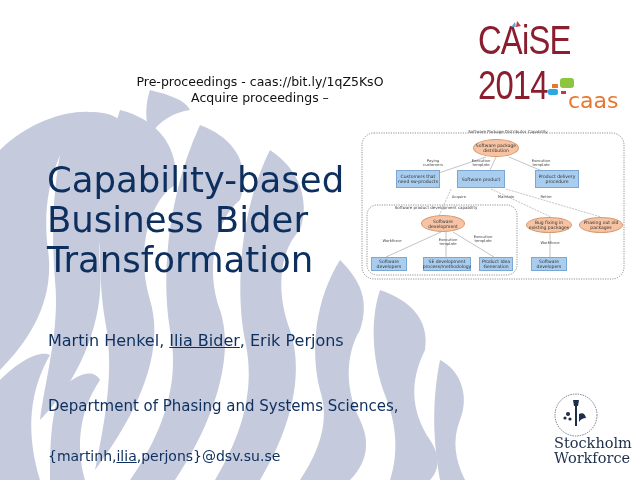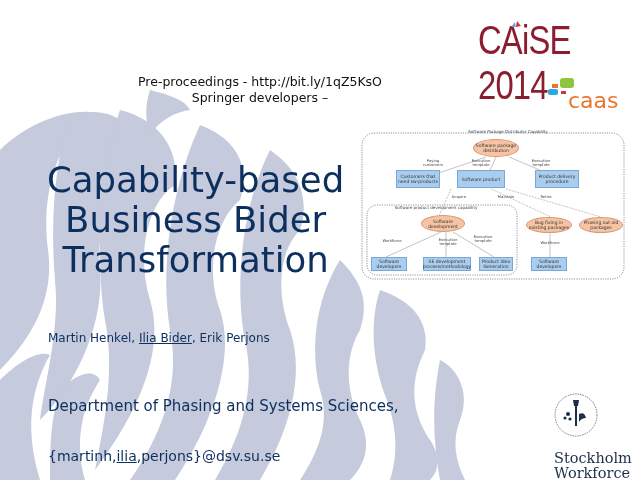--- a/index.html
+++ b/index.html
@@ -2,28 +2,28 @@
 <html><head>
 <meta charset="utf-8">
 <style>
   html,body{margin:0;padding:0;}
   body{width:640px;height:480px;overflow:hidden;background:#fff;position:relative;font-family:"DejaVu Sans","Liberation Sans",sans-serif;}
   .bg{position:absolute;left:0;top:0;width:640px;height:480px;}
   .refs{position:absolute;left:60px;top:74px;width:400px;text-align:center;font-size:12.5px;line-height:16px;color:#111;}
   .caise{position:absolute;left:478px;top:18px;font-family:"Liberation Sans",sans-serif;font-size:40px;color:#8a1e2f;letter-spacing:-1px;transform:scaleX(0.82);transform-origin:left top;font-weight:400;}
   .caas{position:absolute;left:548px;top:76px;width:80px;height:40px;}
   .caas-text{position:absolute;left:568px;top:88px;font-family:"DejaVu Sans",sans-serif;font-size:22px;color:#e8772e;letter-spacing:0px;text-align:center;}
-  .title{position:absolute;left:47px;top:160px;font-size:35.5px;line-height:40px;color:#0d2f5e;text-align:center;}
-  .authors{position:absolute;left:48px;top:331px;font-size:12px;color:#0d2f5e;}
+  .title{position:absolute;left:47px;top:160px;font-size:35.5px;line-height:40px;color:#0d2f5e;}
+  .authors{position:absolute;left:48px;top:331px;font-size:16px;color:#0d2f5e;}
   .dept{position:absolute;left:48px;top:393px;font-size:15px;line-height:27px;color:#0d2f5e;}
   .email{position:absolute;left:48px;top:448px;font-size:14px;color:#0d2f5e;}
   u{text-decoration:underline;}
   .diagram{position:absolute;left:361px;top:129px;width:270px;height:152px;background:#fff;}
   .su-seal{position:absolute;left:553px;top:392px;width:46px;height:46px;}
-  .su-text{position:absolute;left:554px;top:436px;font-family:"DejaVu Serif",serif;font-size:14.5px;line-height:15px;color:#1c2e4a;margin-top:15px;}
+  .su-text{position:absolute;left:554px;top:436px;font-family:"DejaVu Serif",serif;font-size:14.5px;line-height:15px;color:#1c2e4a;}
   .d-node{position:absolute;font-size:4.5px;line-height:5px;text-align:center;color:#333;display:flex;align-items:center;justify-content:center;box-sizing:border-box;}
   .d-box{background:#a9cdee;border:0.8px solid #7aa8d2;}
   .d-oval{background:#f6c4a4;border:0.8px solid #d89a72;border-radius:50%;}
   .d-lbl{position:absolute;font-size:3.8px;line-height:4.2px;color:#444;text-align:center;}
 </style>
 </head>
 <body>
 
 <svg class="bg" viewBox="0 0 640 480">
   <g fill="#c5cadc">
@@ -35,22 +35,22 @@
     <path d="M340,260 C360,280 370,300 360,330 C345,355 345,390 360,420 C372,445 365,465 350,480 L300,480 C320,450 330,420 320,390 C310,350 315,300 340,260 Z"></path>
     <path d="M380,290 C410,300 430,320 425,350 C410,380 410,410 430,440 C440,455 440,470 430,480 L390,480 C400,450 395,420 385,395 C372,360 370,320 380,290 Z"></path>
     <path d="M0,380 C20,360 40,350 50,355 C30,390 25,430 40,480 L0,480 Z"></path>
     <path d="M60,390 C80,370 95,370 100,380 C80,410 75,445 85,480 L50,480 C50,450 50,420 60,390 Z"></path>
     <path d="M440,360 C460,370 470,395 460,420 C452,440 455,460 465,480 L440,480 C435,450 430,410 440,360 Z"></path>
     <path d="M150,90 C170,95 185,100 190,110 C175,112 160,120 150,135 C145,120 145,105 150,90 Z"></path>
   </g>
 </svg>
 
 <div class="refs">
-  <div>Pre-proceedings - http://bit.ly/1qZ5KsO</div>
-  <div>Springer developers –</div>
+  <div>Pre-proceedings - caas://bit.ly/1qZ5KsO</div>
+  <div>Acquire proceedings –</div>
 </div>
 
 <div class="caise">
   <span>CAiSE 2014</span>
 </div>
 <svg style="position:absolute;left:510px;top:20px;width:12px;height:8px" viewBox="0 0 12 8">
   <path d="M1,7 L5,2 L6,7 Z" fill="#6aa8d8"></path>
   <path d="M6,7 L7,1 L11,6 Z" fill="#c9373f"></path>
 </svg>
 

